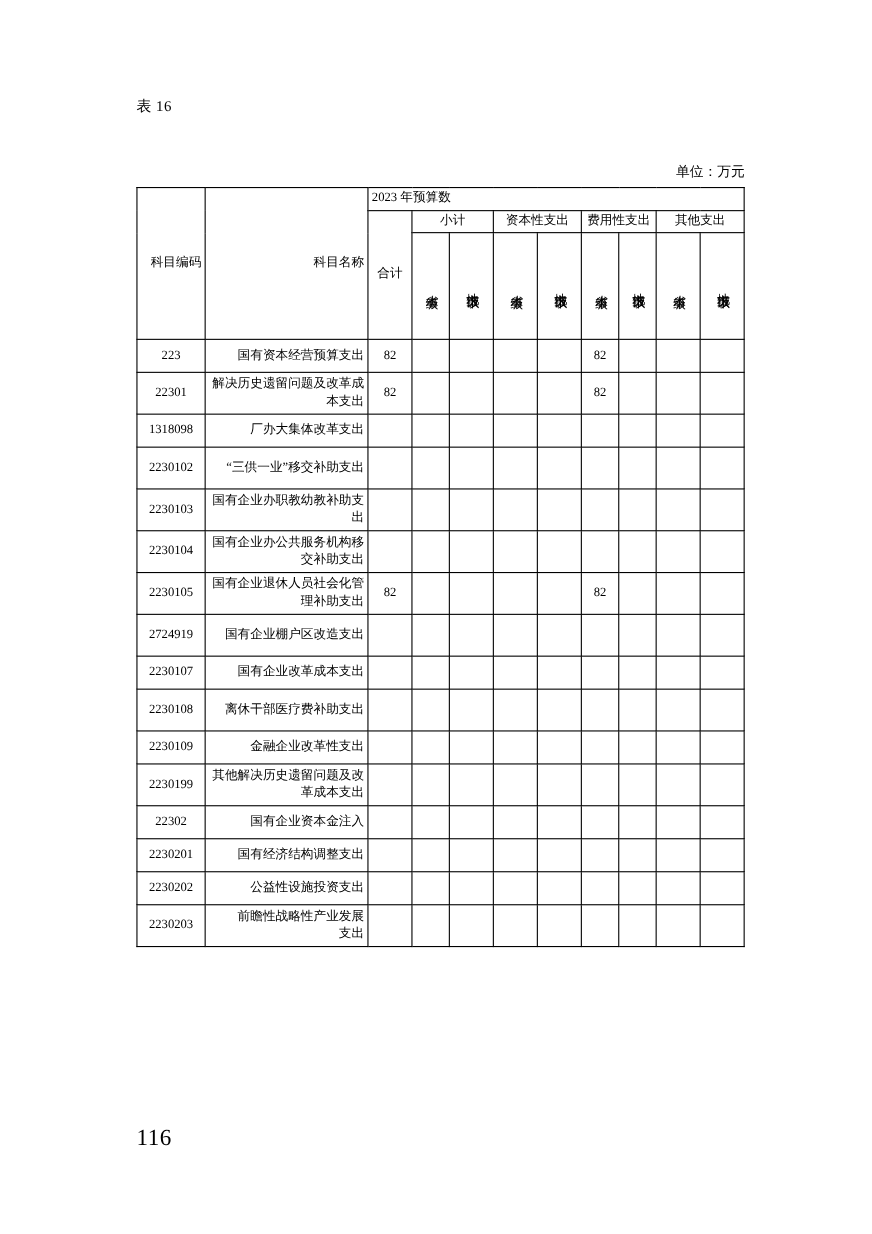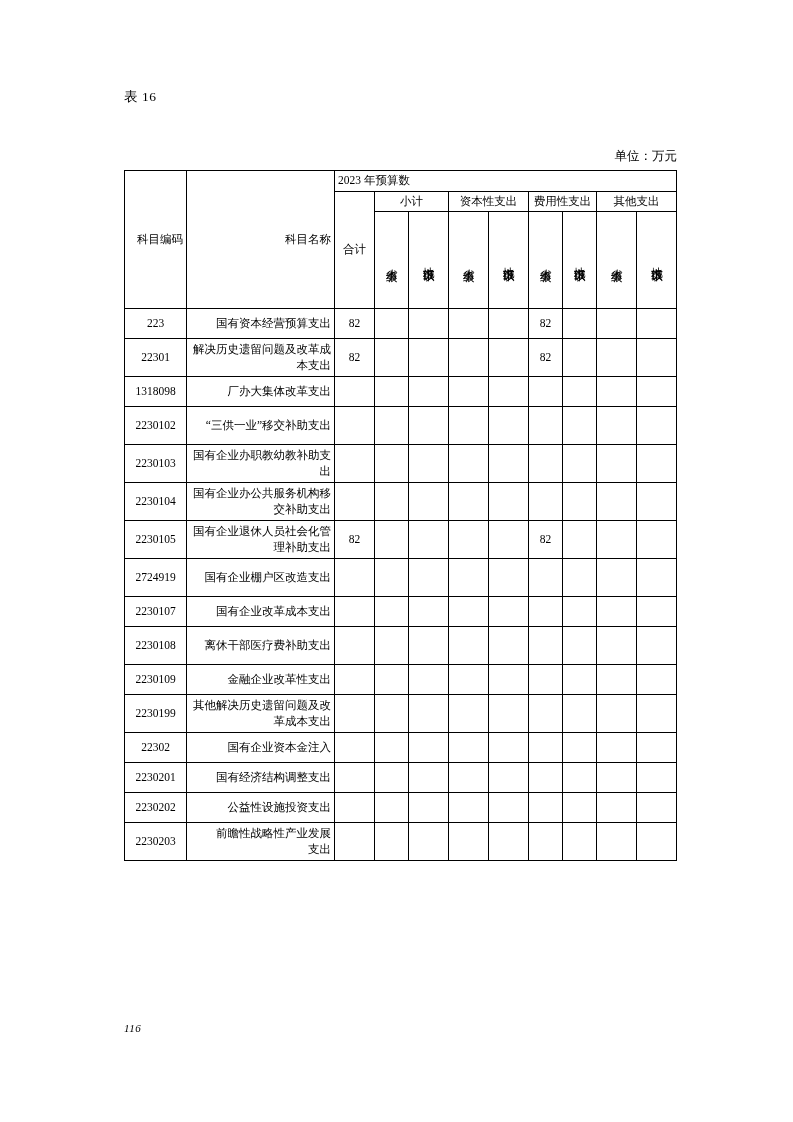--- a/index.html
+++ b/index.html
@@ -108,23 +108,22 @@
   td.num {
     text-align: center;
     font-size: 11.5px;
   }
   .row-h1 { height: 30px; }
   .row-h2 { height: 38px; }
   .page-num {
     position: absolute;
     left: 124px;
     top: 1022px;
-    font-size: 11px;
+    font-size: 21px;
     letter-spacing: 0.5px;
-    font-style: italic;
   }
 </style>
 </head>
 <body>
 
 <div class="page">
 
   <div class="table-no">表 16</div>
 
 

